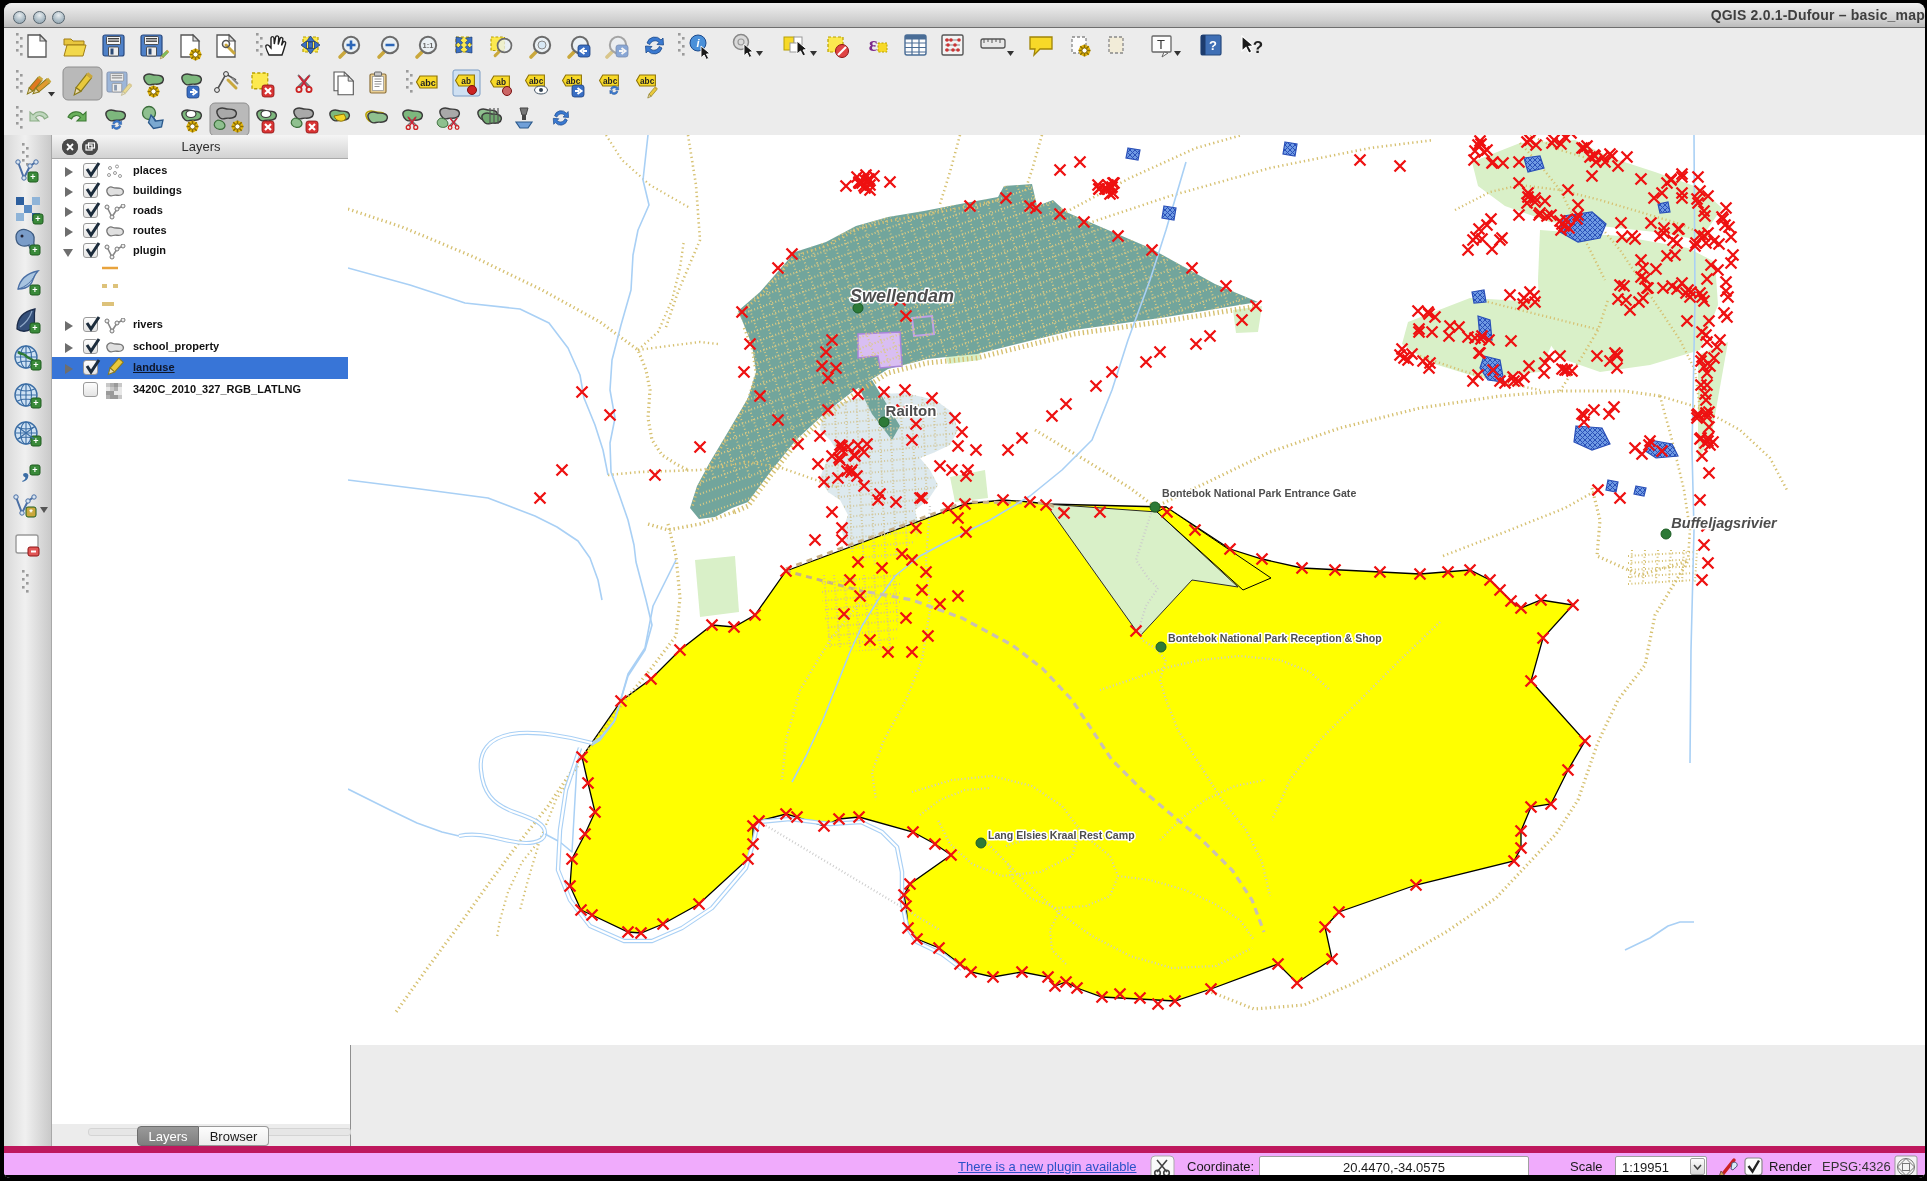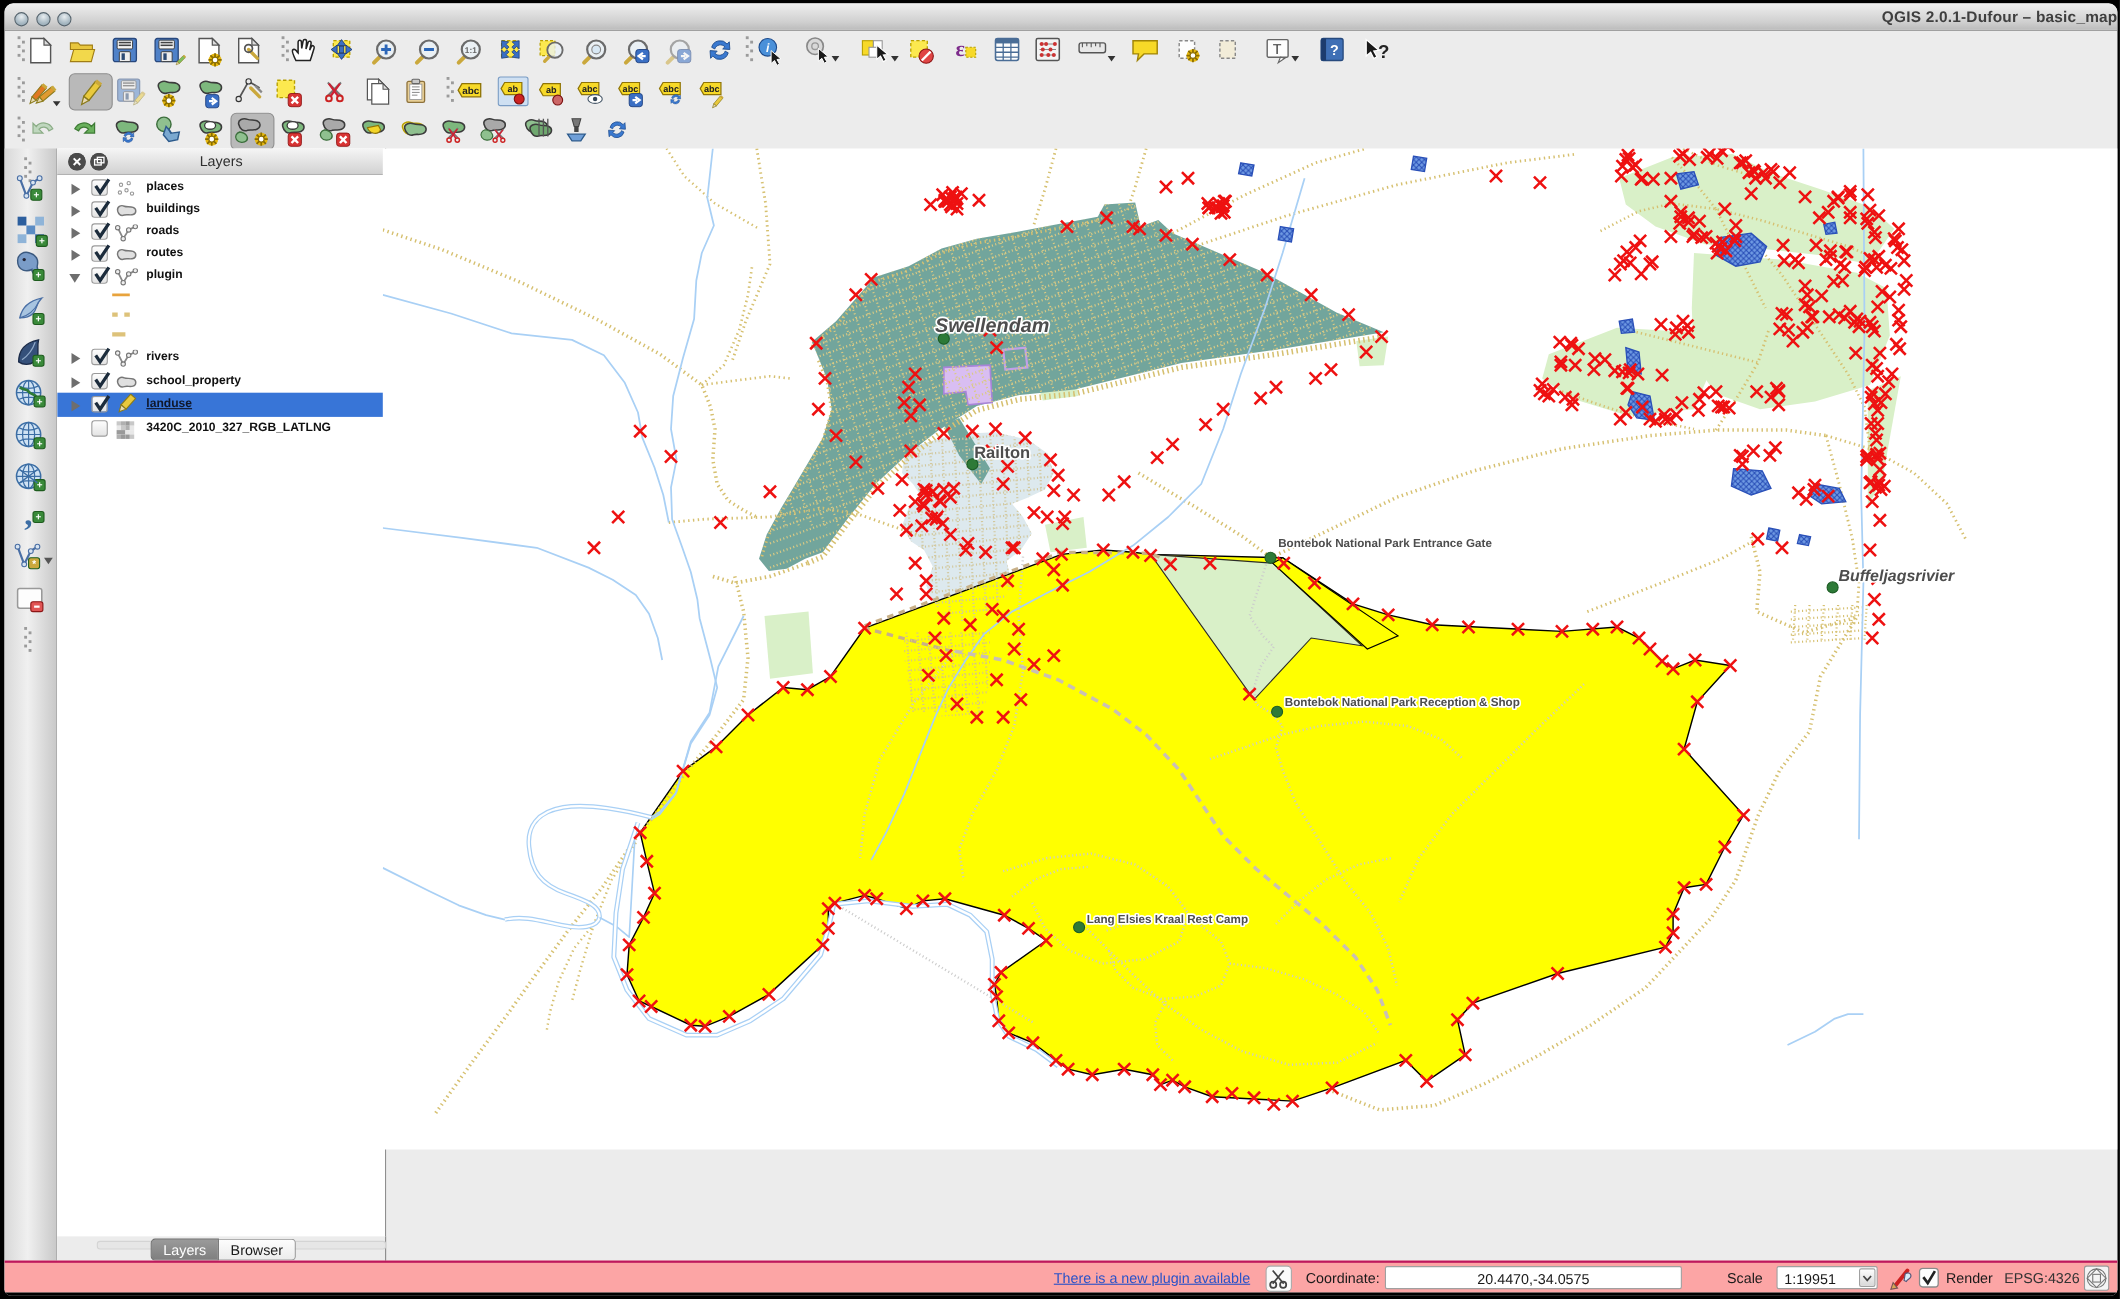--- a/index.html
+++ b/index.html
@@ -15,21 +15,21 @@
 #ptree{position:absolute;left:0;top:25px;width:100%;height:964px;background:#fff;overflow:hidden}
 .trow{position:absolute;left:0;width:100%;height:21px;font-size:11px;font-weight:bold;color:#111}
 .trow .nm{position:absolute;left:81px;top:3px}
 .tri{position:absolute;left:13px;top:6px;width:0;height:0;border-left:8px solid #6e6e6e;border-top:5px solid transparent;border-bottom:5px solid transparent}
 .trid{position:absolute;left:11px;top:8px;width:0;height:0;border-top:8px solid #6e6e6e;border-left:5px solid transparent;border-right:5px solid transparent}
 .cb{position:absolute;left:31px;top:2px;width:15px;height:15px;border:1px solid #9a9a9a;border-radius:3px;background:linear-gradient(#fdfdfd,#e4e4e4)}
 .cb svg{position:absolute;left:-1px;top:-4px}
 #seltrow{position:absolute;left:0;top:357px;width:100%;height:22px;background:#3875d7}
 #tabs{position:absolute;left:48px;top:1121px;width:299px;height:47px;background:#ececec;border-right:1px solid #8f8f8f}
 .tabbtn{position:absolute;top:2px;height:20px;font-size:13px;padding-top:2px;text-align:center}
-#statusbar{position:absolute;left:0;top:1143px;width:100%;height:29px;background:#fca5a5;border-top:2px solid #be185d;font-size:13px;color:#1a1a1a}
+#statusbar{position:absolute;left:0;top:1143px;width:100%;height:29px;background:#f0abfc;border-top:7px solid #be185d;font-size:13px;color:#1a1a1a}
 #blackbot{position:absolute;left:0;top:1172px;width:100%;height:6px;background:#000}
 #map{position:absolute;left:344px;top:132px;width:1577px;height:910px;background:#fff}
 .lab{font-weight:bold;fill:#4d4d4d;stroke:#fff;stroke-width:3px;paint-order:stroke;stroke-linejoin:round}
 </style></head><body>
 <div id="win">
  <div id="titlebar">
   <div class="tl" style="left:9px"></div>
       <div class="tl" style="left:29px"></div>
       <div class="tl" style="left:48px"></div>
   <div id="title">QGIS 2.0.1-Dufour – basic_map</div>

